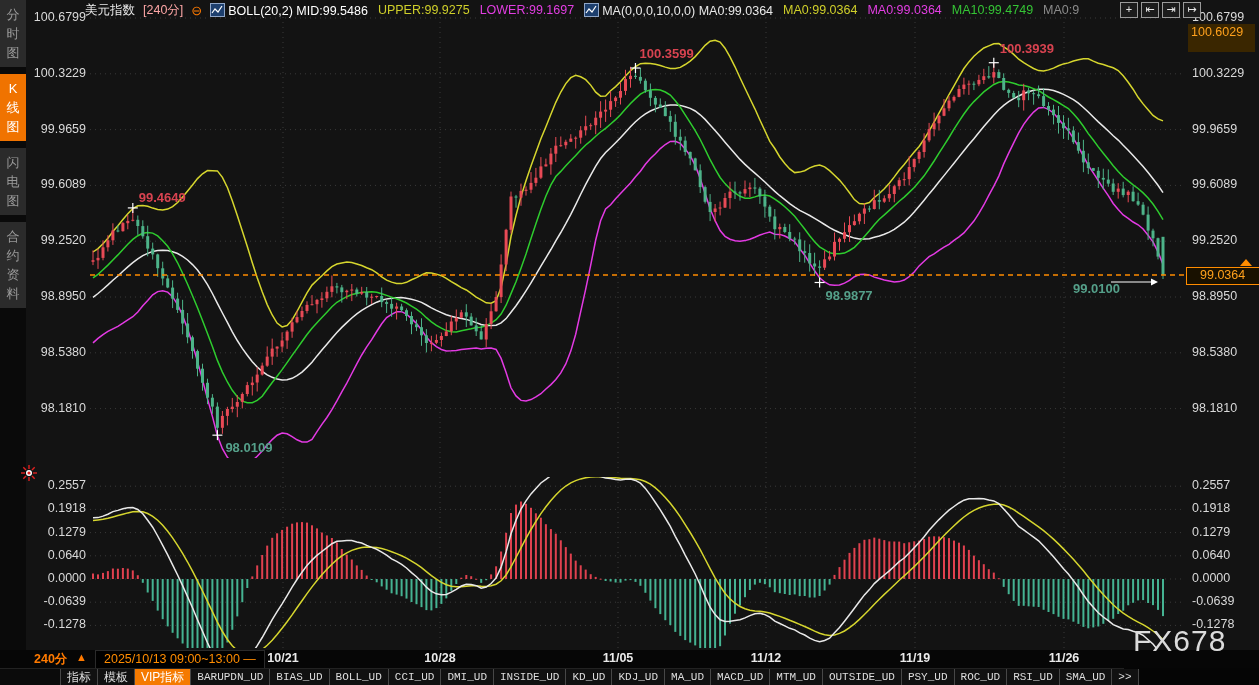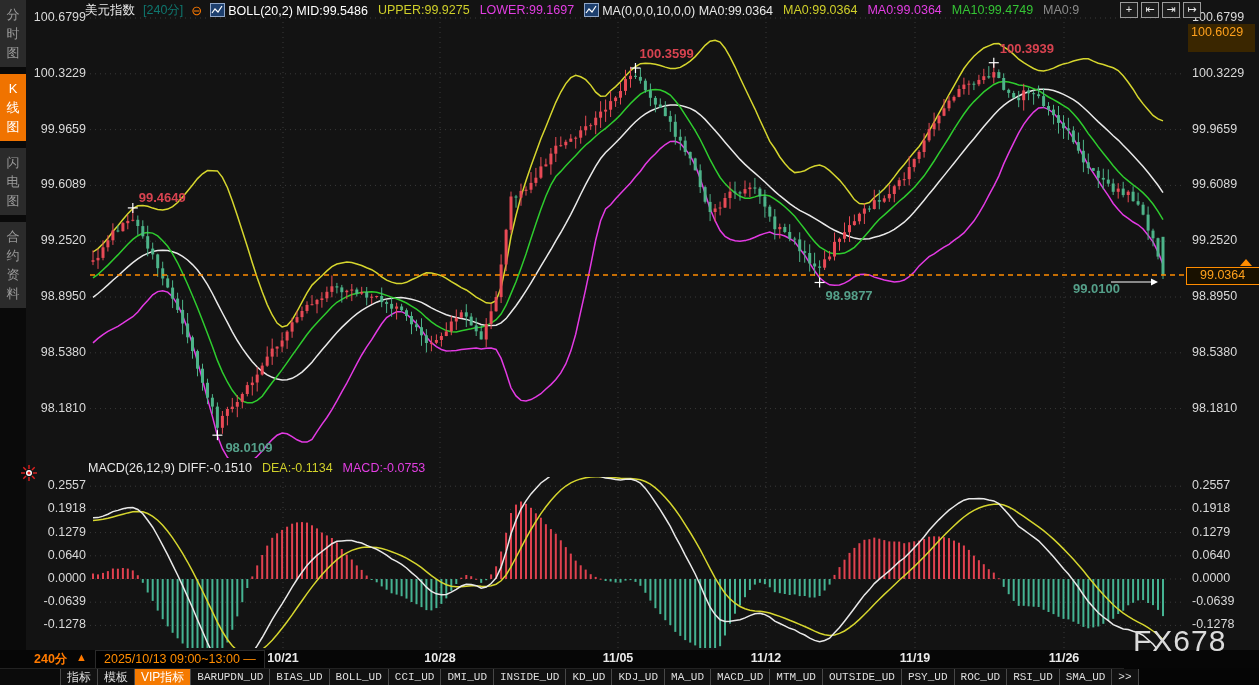--- a/index.html
+++ b/index.html
@@ -6,21 +6,21 @@
   #app{position:relative;width:1259px;height:685px;background:#050505;overflow:hidden;
        font-family:"Liberation Sans",sans-serif;-webkit-user-select:none;user-select:none;}
   #chart-bg{position:absolute;left:26px;top:0;width:1233px;height:650px;background:#131313;}
   #sidebar{position:absolute;left:0;top:0;width:26px;height:650px;background:#0a0a0a;z-index:6;}
   .side-item{width:26px;margin:0 0 7px 0;padding:5px 0;text-align:center;background:#2b2b2b;
        color:#9a9a9a;font-size:13px;line-height:19px;white-space:pre-line;cursor:pointer;}
   .side-item.sel{background:#f07300;color:#fff;}
   #topbar{position:absolute;left:85px;top:2px;height:16px;z-index:8;display:flex;align-items:center;
        gap:8px;font-size:12.5px;white-space:nowrap;}
   #topbar .sym{color:#e8e8e8;}
-  #topbar .per{color:#0f766e;}
+  #topbar .per{color:#fca5a5;}
   #topbar .coll{color:#ff7a00;font-size:13px;}
   .chipicon{display:inline-block;width:13px;height:12px;background:#1d3f6e;border:1px solid #8fa6c8;
        position:relative;vertical-align:-2px;margin-right:3px;}
   .chipicon svg{position:absolute;left:0;top:0;}
   #winicons{position:absolute;left:1120px;top:2px;z-index:9;display:flex;gap:3px;}
   .wicon{width:16px;height:14px;border:1px solid #9a9a9a;background:#1c1c1c;color:#e8e8e8;
        font-size:11px;line-height:13px;text-align:center;cursor:pointer;}
   .axlabel{position:absolute;font-size:12.5px;color:#d9d9d9;z-index:5;white-space:nowrap;}
   .axlabel.l{width:58px;text-align:right;}
   #highbox{position:absolute;left:1188px;width:64px;height:28px;background:#3a2600;color:#ffa11c;
@@ -855,25 +855,20 @@
           <line x1="12" y1="8" x2="16" y2="8"></line>
         <line x1="2.3" y1="2.3" x2="5" y2="5"></line>
           <line x1="11" y1="11" x2="13.7" y2="13.7"></line>
         <line x1="13.7" y1="2.3" x2="11" y2="5"></line>
           <line x1="5" y1="11" x2="2.3" y2="13.7"></line>
       </g>
       <circle cx="8" cy="8" r="3" fill="#fff"></circle>
         <circle cx="8" cy="8" r="1.6" fill="#e02020"></circle>
     </svg>
   </div>
-  <div id="macdhdr">
-      <span style="color: rgb(232, 232, 232);">MACD(26,12,9) DIFF:-0.1510</span>
-      <span style="color: rgb(207, 207, 42);">DEA:-0.1134</span>
-      <span style="color: rgb(226, 62, 226);">MACD:-0.0753</span>
-    </div>
 
   <div id="highbox" style="top: 24px;">100.6029</div>
   <div id="lastbox" style="top: 267px;">99.0364</div>
 
   <div id="xaxisrow">
     <span id="xperiod">240分</span>
     <span id="xperiod-arrow">▲</span>
     <span id="rangebox">2025/10/13 09:00~13:00 —</span>
   <div class="datelab" style="left: 283px;">10/21</div>
       <div class="datelab" style="left: 440px;">10/28</div>

